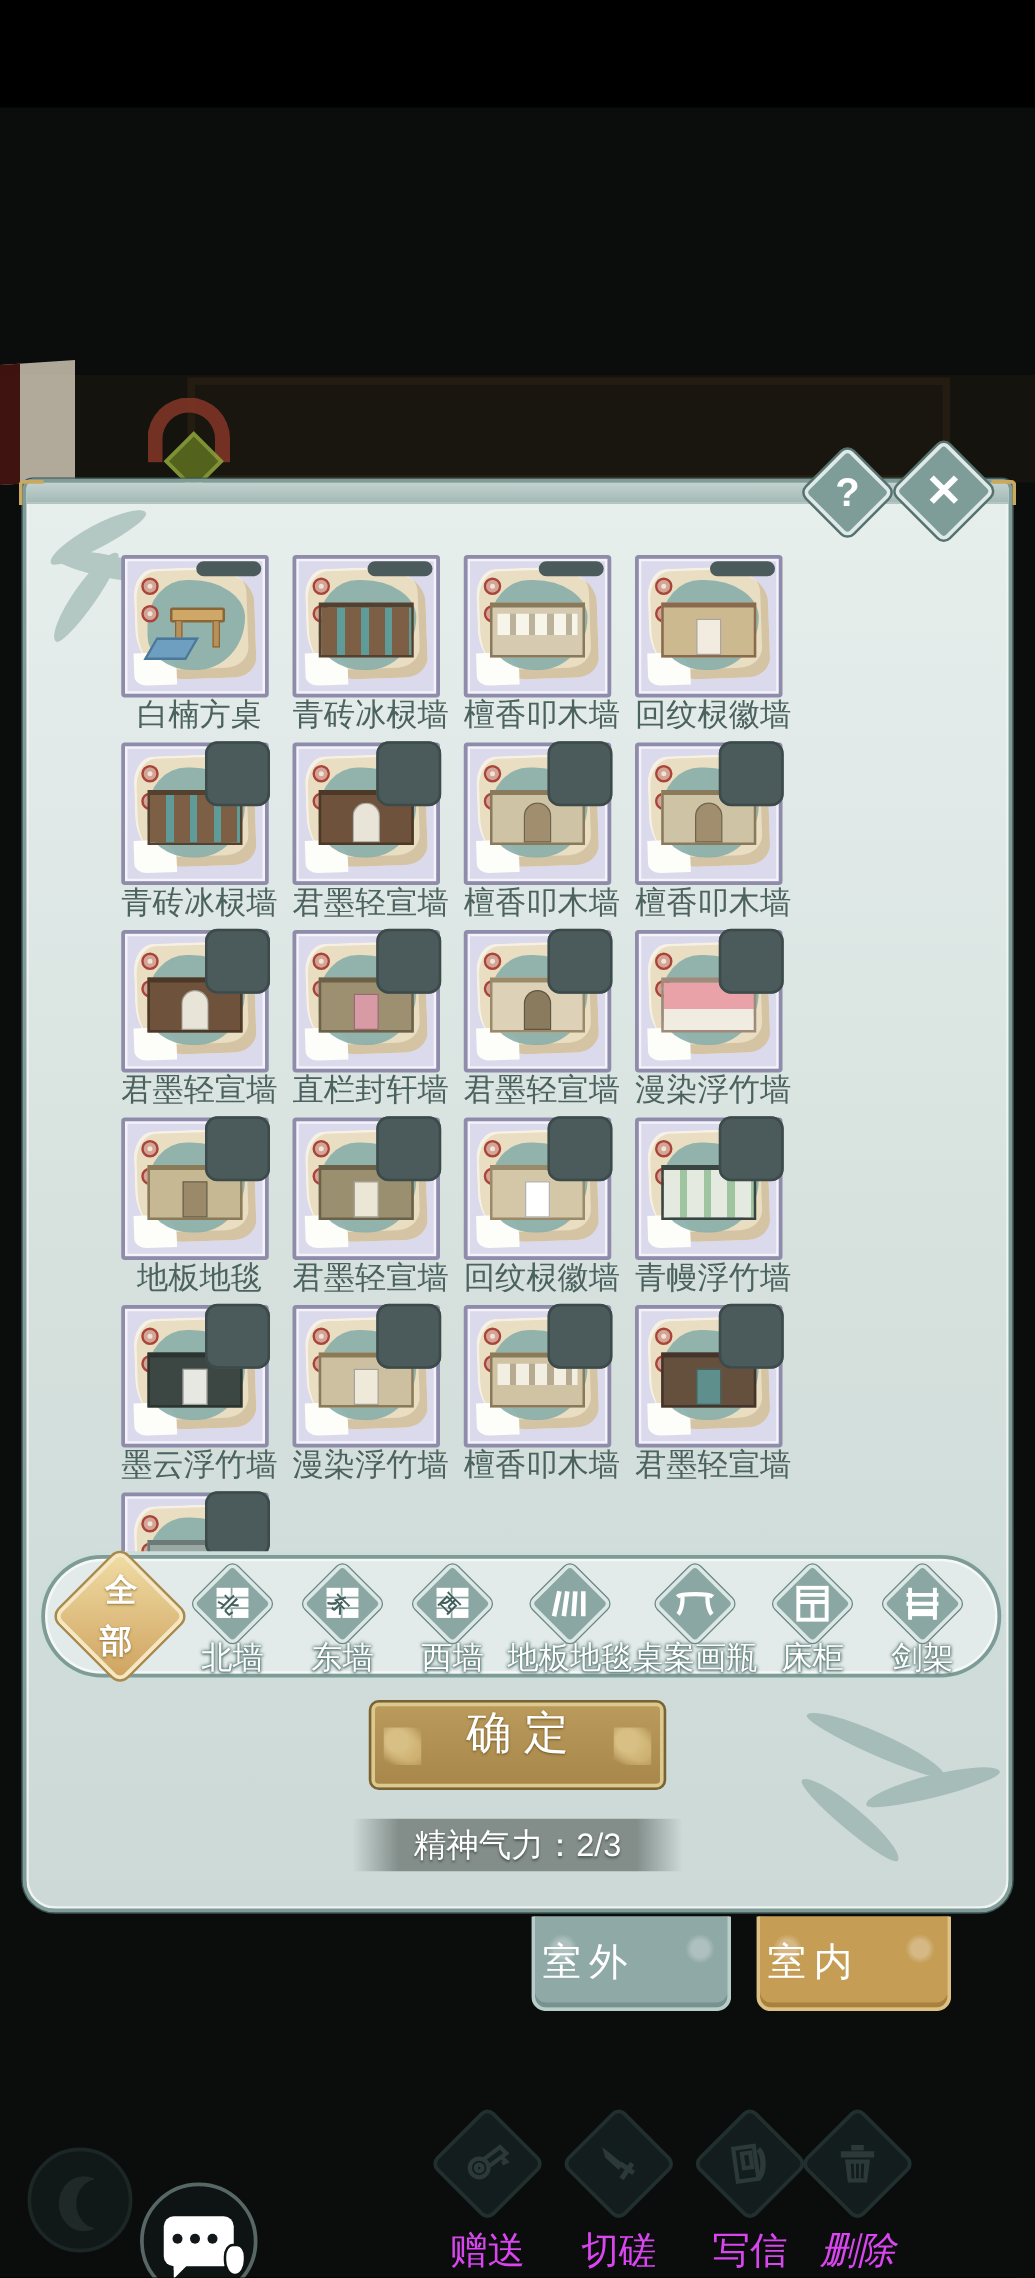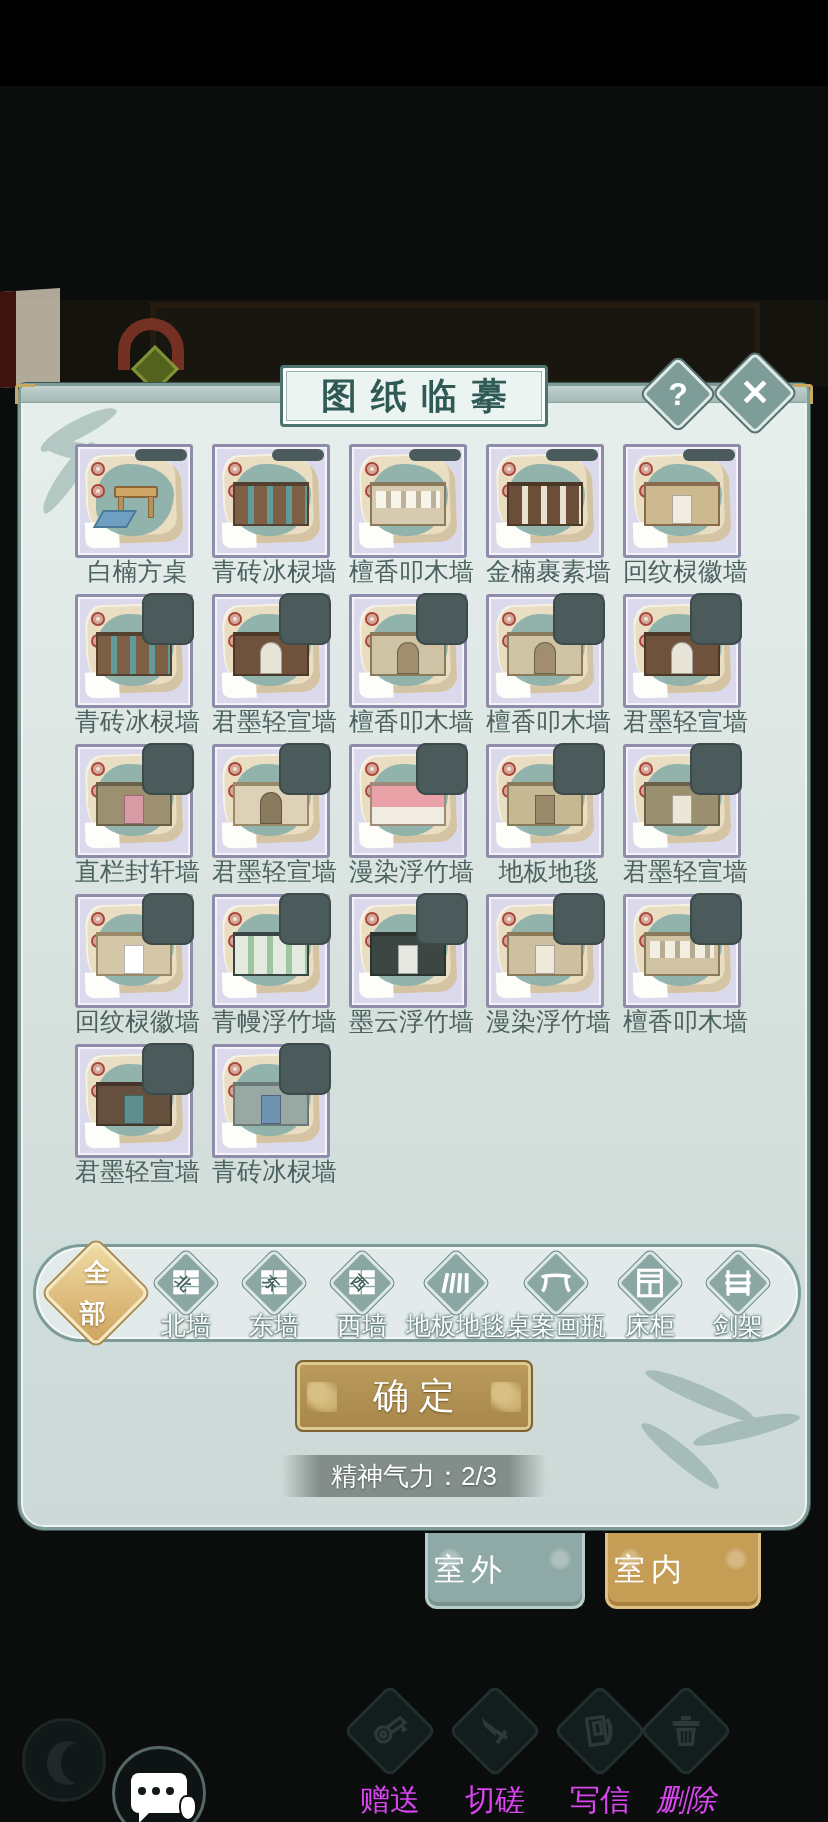--- a/index.html
+++ b/index.html
@@ -50,21 +50,21 @@
   .diamond-btn{position:absolute;width:52px;height:52px;background:#7e9c98;
                border:3px solid #dfeae8;transform:rotate(45deg);
                box-shadow:0 0 0 2px #55726e;border-radius:6px;}
   .diamond-btn .g{position:absolute;inset:0;display:flex;align-items:center;justify-content:center;
                   transform:rotate(-45deg);color:#fff;font-size:32px;font-weight:bold;}
   .btn-help{left:631px;top:-18px;}
   .btn-close{left:705px;top:-22px;width:58px;height:58px;}
   .btn-close .g{font-size:36px;}
 
   
-  .grid{position:absolute;left:0;top:52px;width:100%;padding:0 48px;
+  .grid{position:absolute;left:0;top:52px;width:100%;padding:0 70px;
         display:flex;flex-wrap:wrap;}
   .cell{width:137px;height:150px;position:relative;}
   .card{position:absolute;left:6px;top:6px;width:118px;height:114px;
         background:#dbd9ec;border:3px solid #8e8bab;border-radius:3px;
         box-shadow:inset 0 0 0 2px #f4f3fa;overflow:visible;}
   .pillow{position:absolute;left:8px;top:7px;right:8px;bottom:12px;background:#e9ddc2;
           border-radius:16px 42px 18px 38px/22px 30px 16px 42px;transform:rotate(-2deg);
           box-shadow:inset -6px -8px 0 rgba(186,166,128,.45), inset 2px 2px 0 rgba(255,255,255,.6);}
   .pillow::after{content:"";position:absolute;left:-2px;bottom:-4px;width:34px;height:26px;
                  background:#fdfdf9;border-radius:0 60% 0 30%;}
@@ -120,21 +120,21 @@
   .f-glyph{position:absolute;top:14px;left:50%;transform:translateX(-62%);
            font-size:15px;color:#41605c;font-weight:bold;text-shadow:0 0 2px #fff;}
   .f-label{font-size:25px;color:#fff;white-space:nowrap;margin-top:10px;
            text-shadow:0 0 3px #5a7a76,0 0 3px #5a7a76,0 1px 2px #45615e;}
 
   
   .confirm-btn{position:absolute;left:50%;bottom:95px;transform:translateX(-50%);
                width:238px;height:72px;background:linear-gradient(#bb9c5d,#a8864a);
                border:2px solid #7a6233;border-radius:8px;
                box-shadow:inset 0 0 0 3px #dcc98e;
-               display:flex;align-items:center;justify-content:center;}
+               display:flex;justify-content:center;}
   .confirm-btn .t{color:#fff;font-size:36px;letter-spacing:10px;padding-left:10px;
                   text-shadow:0 1px 2px rgba(100,75,25,.9);}
   .petal{position:absolute;width:30px;height:30px;top:20px;
          background:radial-gradient(circle at 35% 35%, #d8bf83 30%, rgba(216,191,131,0) 70%),
                     radial-gradient(circle at 70% 60%, #cdb273 30%, rgba(205,178,115,0) 70%);}
   .petal.pl{left:10px;} .petal.pr{right:10px;}
   .energy{position:absolute;left:50%;bottom:30px;transform:translateX(-50%);
           width:264px;height:42px;display:flex;align-items:center;justify-content:center;
           background:linear-gradient(90deg,rgba(127,138,135,0),rgba(127,138,135,.95) 14%,
                      rgba(127,138,135,.95) 86%,rgba(127,138,135,0));}
@@ -198,23 +198,20 @@
     <i class="leaf" style="left:0;top:10px;transform:rotate(-28deg);"></i>
     <i class="leaf" style="left:8px;top:34px;transform:rotate(12deg);"></i>
     <i class="leaf" style="left:-10px;top:58px;transform:rotate(-55deg);"></i>
   </div>
   <div class="bamboo br" data-interactable="false" style="left:580px;top:990px;">
     <i class="leaf" style="left:40px;top:10px;transform:rotate(24deg);width:120px;"></i>
     <i class="leaf" style="left:90px;top:44px;transform:rotate(-14deg);width:110px;"></i>
     <i class="leaf" style="left:30px;top:70px;transform:rotate(40deg);width:100px;"></i>
   </div>
 
-  <div class="title-box" data-interactable="false">
-    <span class="t" data-interactable="false">图纸临摹</span>
-  </div>
 
   <div class="diamond-btn btn-help" data-interactable="true">
     <span class="g" data-interactable="false">?</span>
   </div>
   <div class="diamond-btn btn-close" data-interactable="true">
     <span class="g" data-interactable="false">✕</span>
   </div>
 
   <div class="grid" id="grid" data-interactable="false">
   <div class="cell" data-interactable="false">
@@ -264,36 +261,20 @@
         <div class="wall">
               <div class="feature"></div>
             </div>
 
       </div>
       <div class="badge bar" data-interactable="false"></div>
     </div>
     <span class="card-label" data-interactable="false">檀香叩木墙</span>
   </div>
 
-  <div class="cell" data-interactable="false">
-    <div class="card" data-interactable="true">
-      <div class="pillow" data-interactable="false"></div>
-      <div class="blob" data-interactable="false"></div>
-      <span class="seal s1" data-interactable="false"></span>
-      <span class="seal s2" data-interactable="false"></span>
-      <div class="mini p-panels" data-interactable="false" style="--wall: #6b4f38; --accent: #e8e0d0; --trim: #4c3826;">
-        <div class="wall">
-              <div class="feature"></div>
-            </div>
-
-      </div>
-      <div class="badge bar" data-interactable="false"></div>
-    </div>
-    <span class="card-label" data-interactable="false">金楠裹素墙</span>
-  </div>
 
   <div class="cell" data-interactable="false">
     <div class="card" data-interactable="true">
       <div class="pillow" data-interactable="false"></div>
       <div class="blob" data-interactable="false"></div>
       <span class="seal s1" data-interactable="false"></span>
       <span class="seal s2" data-interactable="false"></span>
       <div class="mini p-door" data-interactable="false" style="--wall: #ccb98f; --accent: #f2ece0; --trim: #8a6a4e;">
         <div class="wall">
               <div class="feature"></div>

